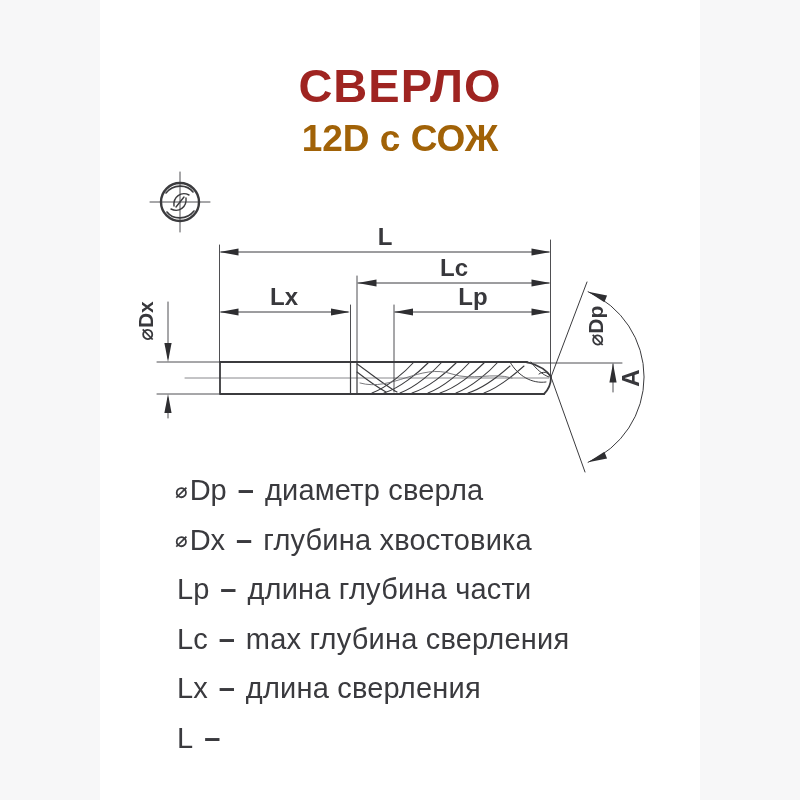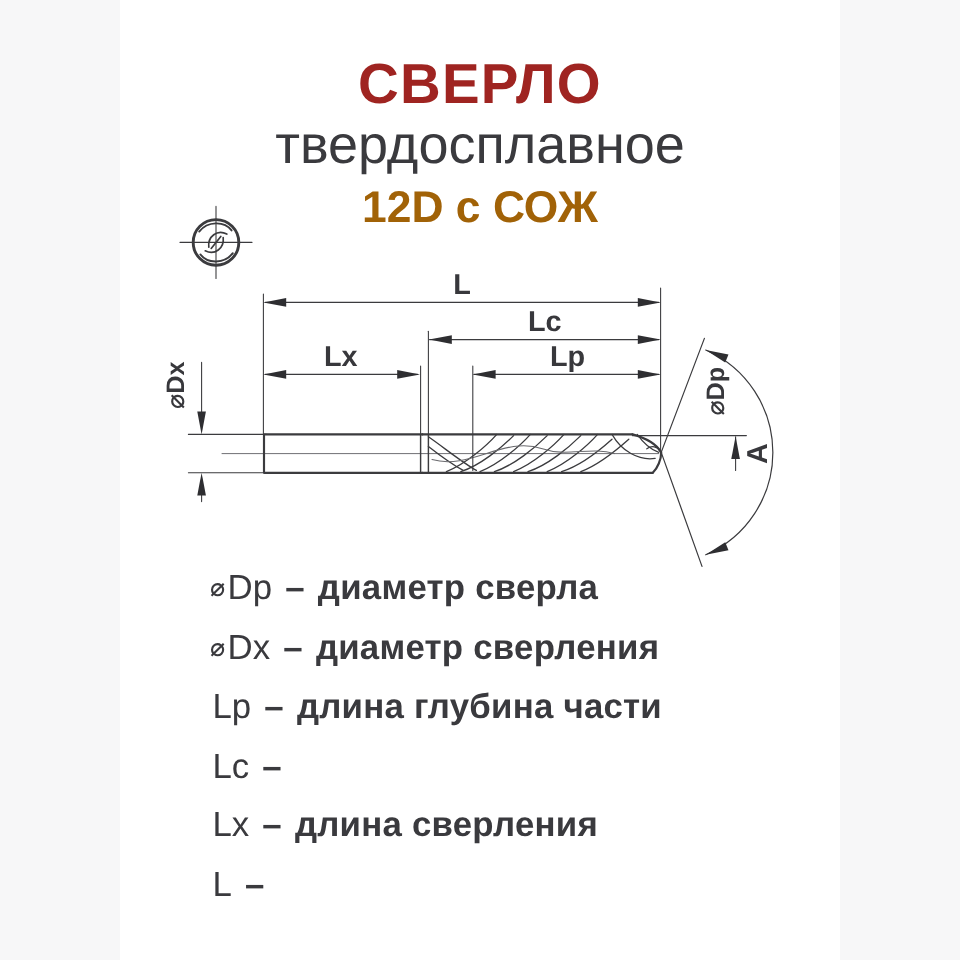--- a/index.html
+++ b/index.html
@@ -5,21 +5,21 @@
   html,body { margin:0; padding:0; }
   body {
     width:800px; height:800px; position:relative; overflow:hidden;
     background:#f7f7f8;
     font-family:"Liberation Sans","DejaVu Sans",sans-serif;
   }
   .panel {
     position:absolute; left:100px; top:0; width:600px; height:800px;
     background:#ffffff;
   }
-  .header { position:absolute; left:100px; top:0; width:600px; text-align:center; z-index:2; }
+  .header { position:absolute; left:100px; top:16px; width:600px; text-align:center; z-index:2; }
   .title {
     margin-top:46px; font-size:47px; font-weight:800; letter-spacing:1px;
     color:#9f2421; line-height:1.04;
   }
   .subtitle { font-size:45px; font-weight:500; color:#3a3a3e; line-height:1.06; margin-top:2px; }
   .variant  { font-size:37px; font-weight:700; color:#a16207; margin-top:7px; }
 
   .drawing { position:absolute; left:0; top:0; width:800px; height:800px; z-index:1; pointer-events:none; }
   .drawing text {
     font-family:"Liberation Sans","DejaVu Sans",sans-serif;
@@ -28,30 +28,29 @@
   .drawing text.small { font-size:21px; }
 
   .legend { position:absolute; left:175px; top:466px; z-index:2; }
   .legend-row {
     height:49.5px; display:flex; align-items:center;
     font-size:29px; color:#3a3a3e; white-space:nowrap;
   }
   .sym  { font-weight:700; font-size:21px; margin-right:2px; }
   .term { font-weight:400; }
   .dash { font-weight:600; margin:0 11px; }
-  .desc { font-weight:700; letter-spacing:0.2px; }
+  .desc { font-weight:400; letter-spacing:0.2px; }
 </style>
 </head>
 <body>
 
 <div class="panel"></div>
 
 <div class="header">
   <div class="title">СВЕРЛО</div>
-  <div class="subtitle">твердосплавное</div>
   <div class="variant">12D с СОЖ</div>
 </div>
 
 <svg class="drawing" viewBox="0 0 800 800">
   <g stroke="#3b3b3e" fill="none" stroke-linecap="round">
 
     <g>
       <path d="M150 202 H210 M180 172 V232" stroke-width="0.9"></path>
       <circle cx="180" cy="202" r="19" stroke-width="2.4"></circle>
       <path d="M166 193 C173 184 187 184 193 192" stroke-width="1.6"></path>
@@ -195,32 +194,33 @@
   <div class="legend-row">
     <span class="sym">⌀</span>
     <span class="term">Dp</span>
     <span class="dash">–</span>
     <span class="desc">диаметр сверла</span>
   </div>
   <div class="legend-row">
     <span class="sym">⌀</span>
     <span class="term">Dx</span>
     <span class="dash">–</span>
-    <span class="desc">диаметр сверления</span>
+    <span class="desc">глубина хвостовика</span>
   </div>
   <div class="legend-row">
     <span class="sym"></span>
     <span class="term">Lp</span>
     <span class="dash">–</span>
     <span class="desc">длина глубина части</span>
   </div>
   <div class="legend-row">
     <span class="sym"></span>
     <span class="term">Lc</span>
     <span class="dash">–</span>
+    <span class="desc">max глубина сверления</span>
   </div>
   <div class="legend-row">
     <span class="sym"></span>
     <span class="term">Lx</span>
     <span class="dash">–</span>
     <span class="desc">длина сверления</span>
   </div>
   <div class="legend-row">
     <span class="sym"></span>
     <span class="term">L</span>

